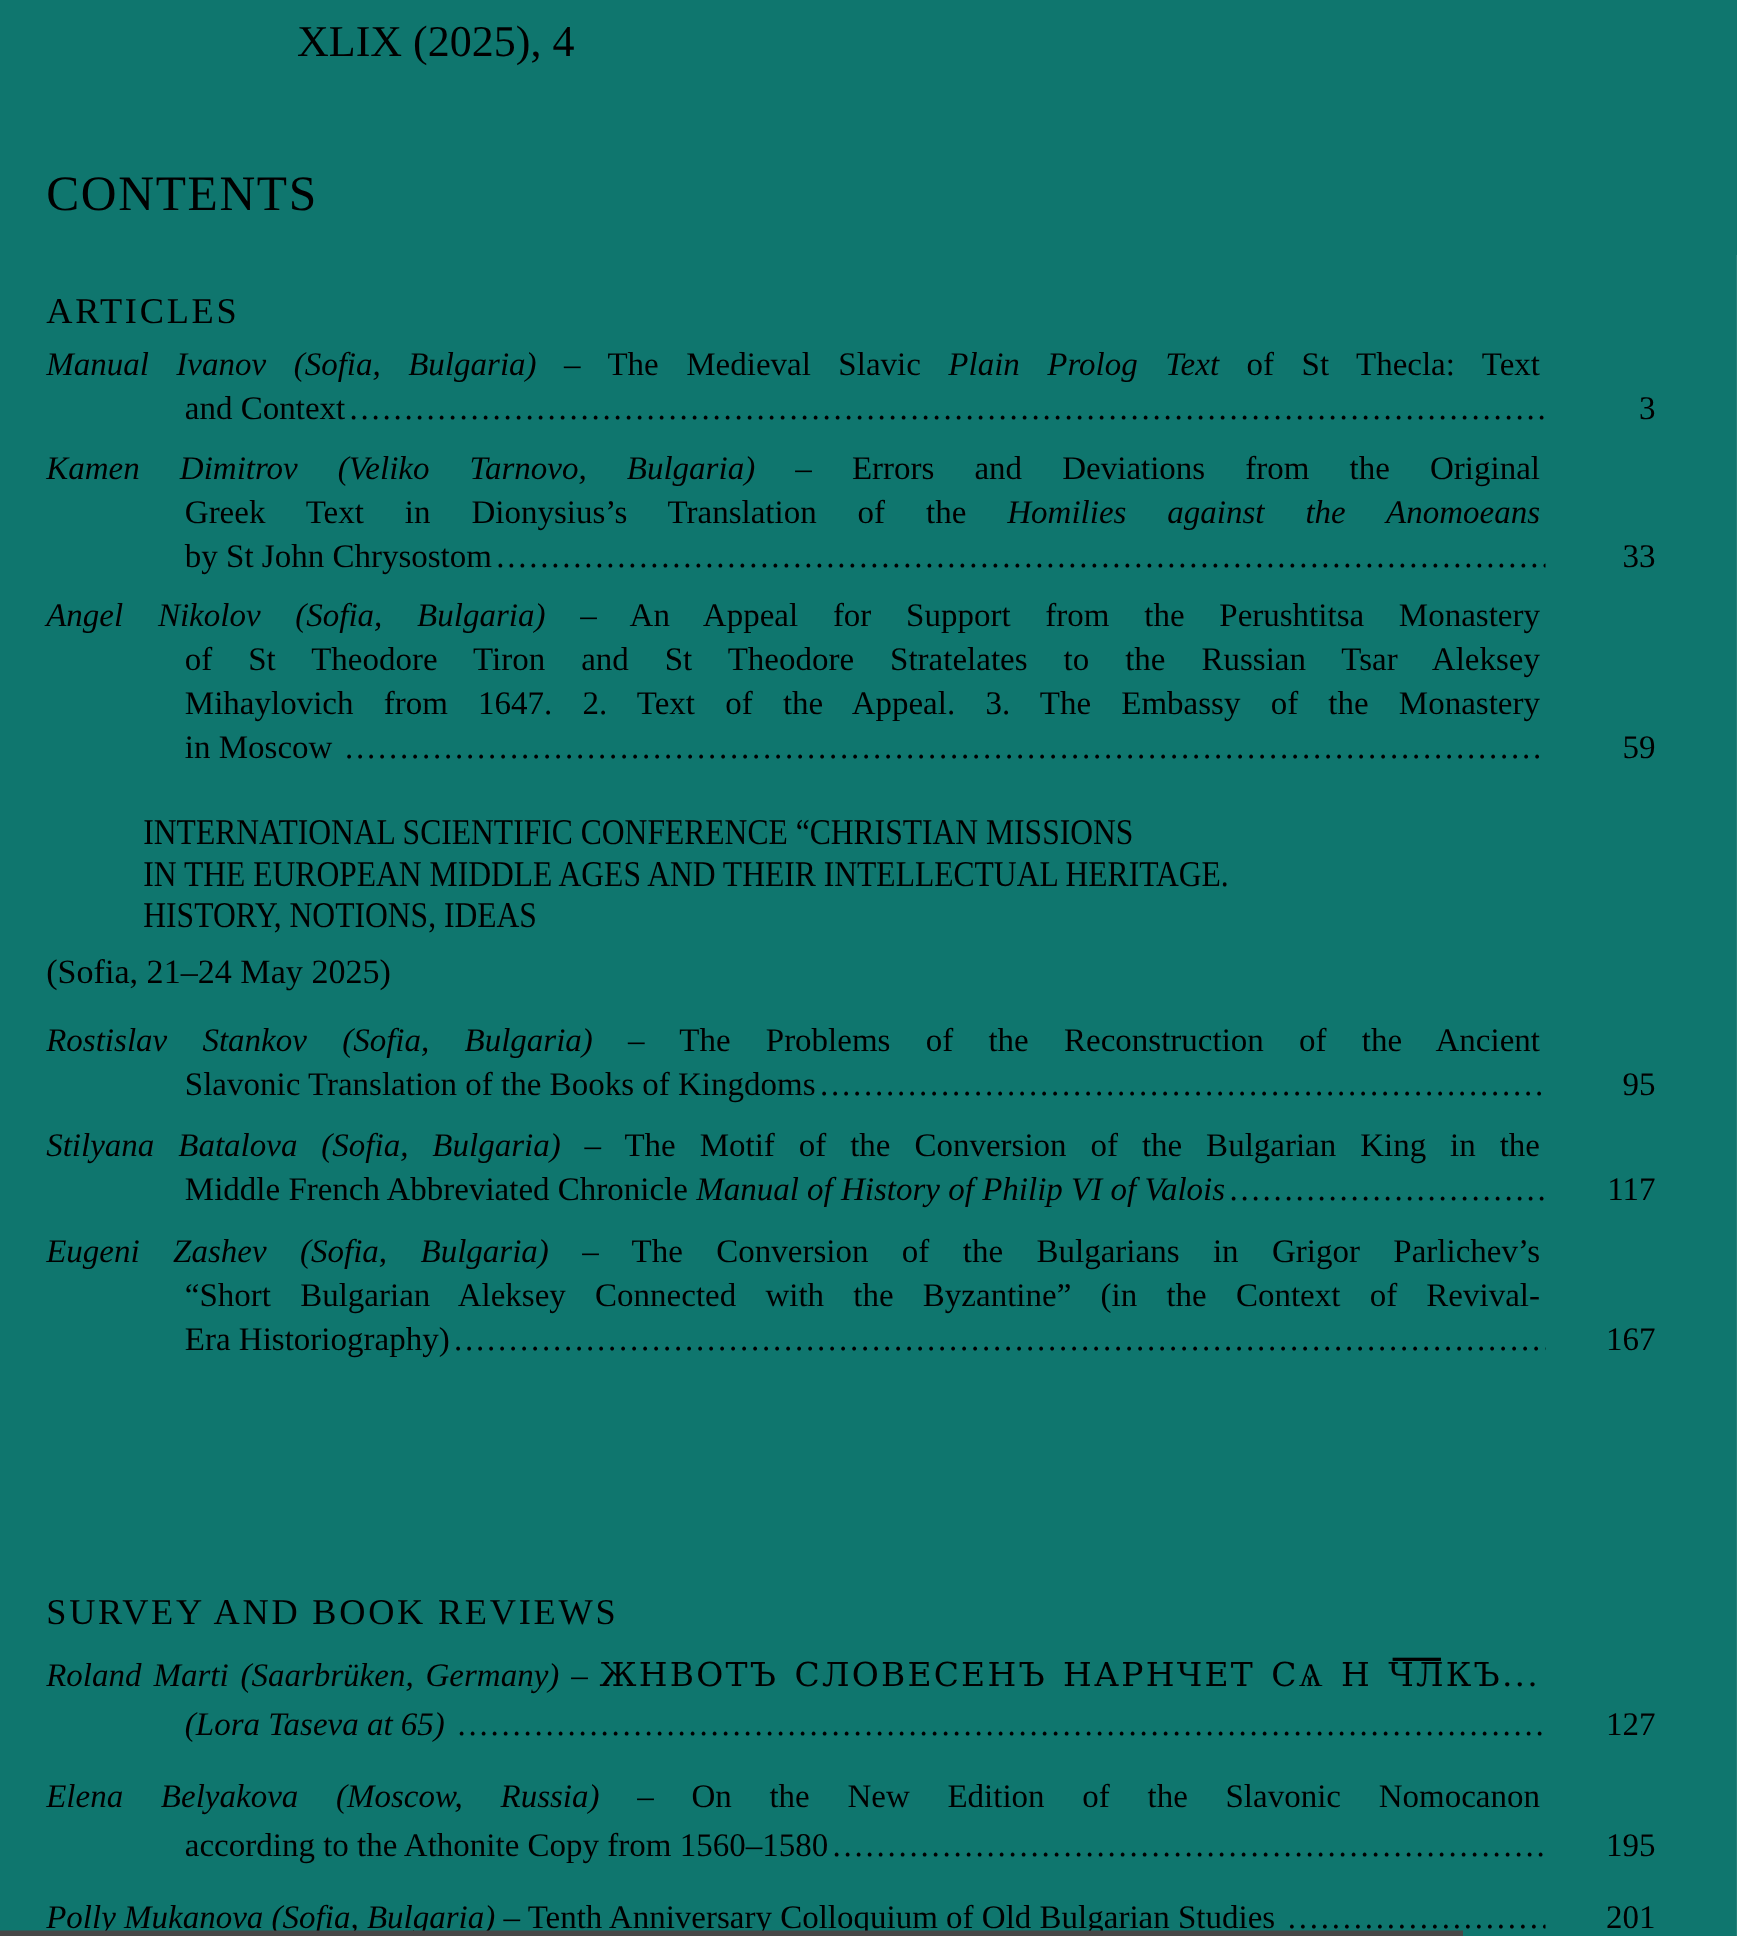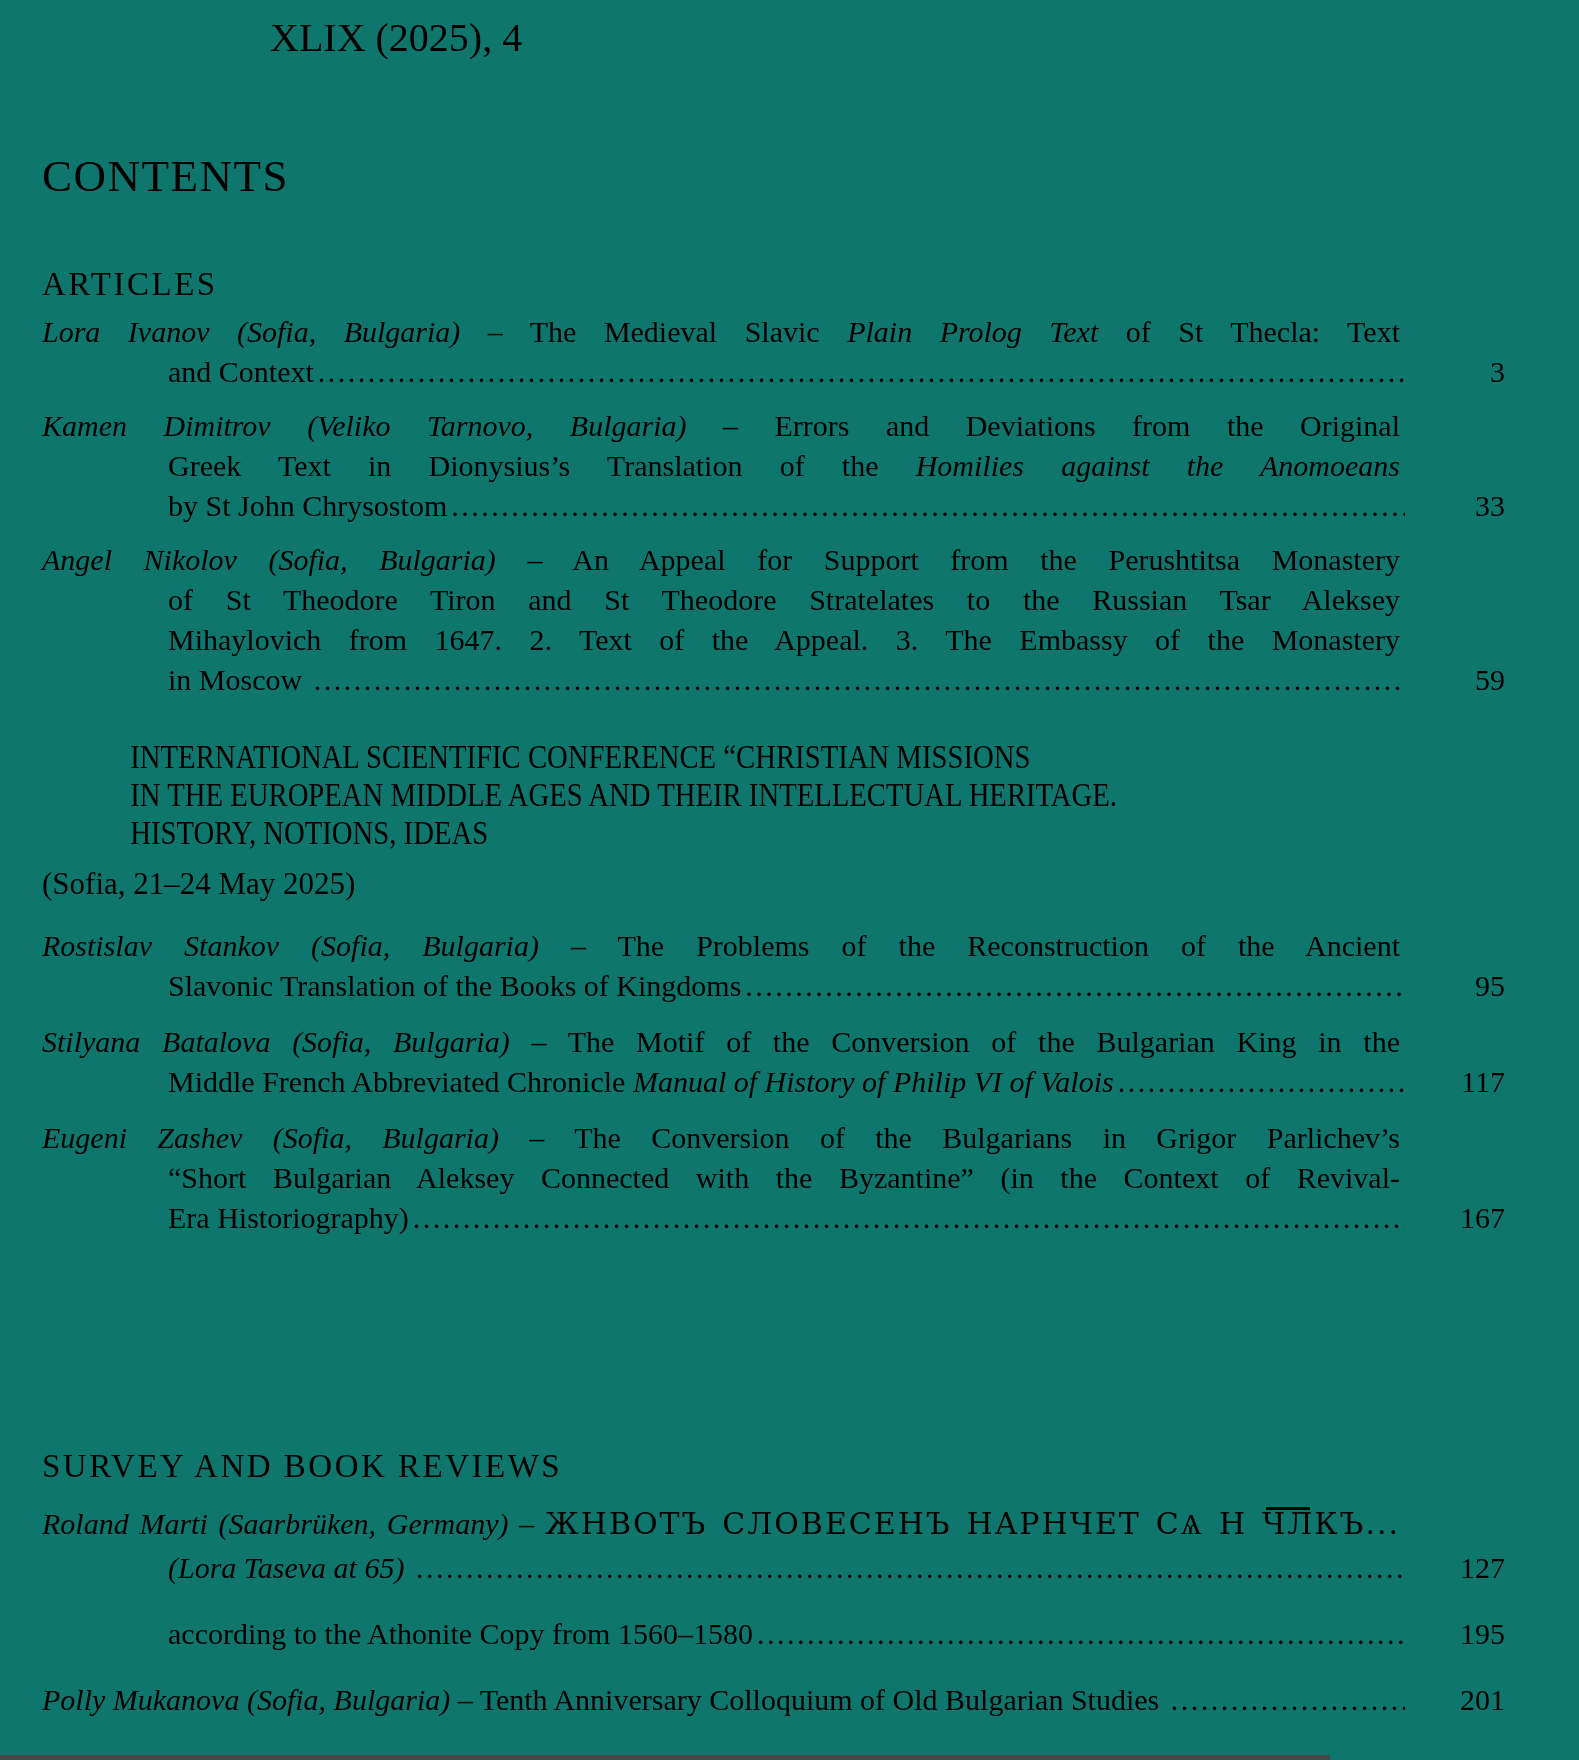--- a/index.html
+++ b/index.html
@@ -137,21 +137,21 @@
 <div class="page">
 
   <div class="issue-header">XLIX (2025), 4</div>
 
   <h1 class="contents-title">CONTENTS</h1>
 
   <h2 class="section-heading" id="heading-articles">ARTICLES</h2>
 
   <div class="toc-entries" id="entries-articles">
       <div class="toc-entry">
-        <div class="toc-line just"><span class="seg italic">Lora Ivanov (Sofia, Bulgaria)</span><span class="seg"> – The Medieval Slavic </span><span class="seg italic">Plain Prolog Text</span><span class="seg"> of St Thecla: Text</span></div>
+        <div class="toc-line just"><span class="seg italic">Manual Ivanov (Sofia, Bulgaria)</span><span class="seg"> – The Medieval Slavic </span><span class="seg italic">Plain Prolog Text</span><span class="seg"> of St Thecla: Text</span></div>
         <div class="toc-line cont last">
           <span class="seg">and Context</span>
           <span class="leader">....................................................................................................................................................................................................................................................................</span>
           <span class="pagenum">3</span>
         </div>
       </div>
       <div class="toc-entry">
         <div class="toc-line just"><span class="seg italic">Kamen Dimitrov (Veliko Tarnovo, Bulgaria)</span><span class="seg"> – Errors and Deviations from the Original</span></div>
         <div class="toc-line cont just"><span class="seg">Greek Text in Dionysius’s Translation of the </span><span class="seg italic">Homilies against the Anomoeans</span></div>
         <div class="toc-line cont last">
@@ -213,20 +213,21 @@
   <div class="toc-entries" id="entries-survey">
       <div class="toc-entry">
         <div class="toc-line just"><span class="seg italic">Roland Marti (Saarbrüken, Germany)</span><span class="seg"> – </span><span class="seg slavonic">ЖНВОТЪ СЛОВЕСЕНЪ НАРНЧЕТ СѦ Н </span><span class="seg slavonic-titlo">ЧЛ</span><span class="seg slavonic">КЪ...</span></div>
         <div class="toc-line cont last">
           <span class="seg italic">(Lora Taseva at 65) </span>
           <span class="leader">....................................................................................................................................................................................................................................................................</span>
           <span class="pagenum">127</span>
         </div>
       </div>
       <div class="toc-entry">
+        <div class="toc-line just"><span class="seg italic">Elena Belyakova (Moscow, Russia)</span><span class="seg"> – On the New Edition of the Slavonic Nomocanon</span></div>
         <div class="toc-line cont last">
           <span class="seg">according to the Athonite Copy from 1560–1580</span>
           <span class="leader">....................................................................................................................................................................................................................................................................</span>
           <span class="pagenum">195</span>
         </div>
       </div>
       <div class="toc-entry">
         <div class="toc-line last">
           <span class="seg italic">Polly Mukanova (Sofia, Bulgaria)</span>
           <span class="seg"> – Tenth Anniversary Colloquium of Old Bulgarian Studies </span>

